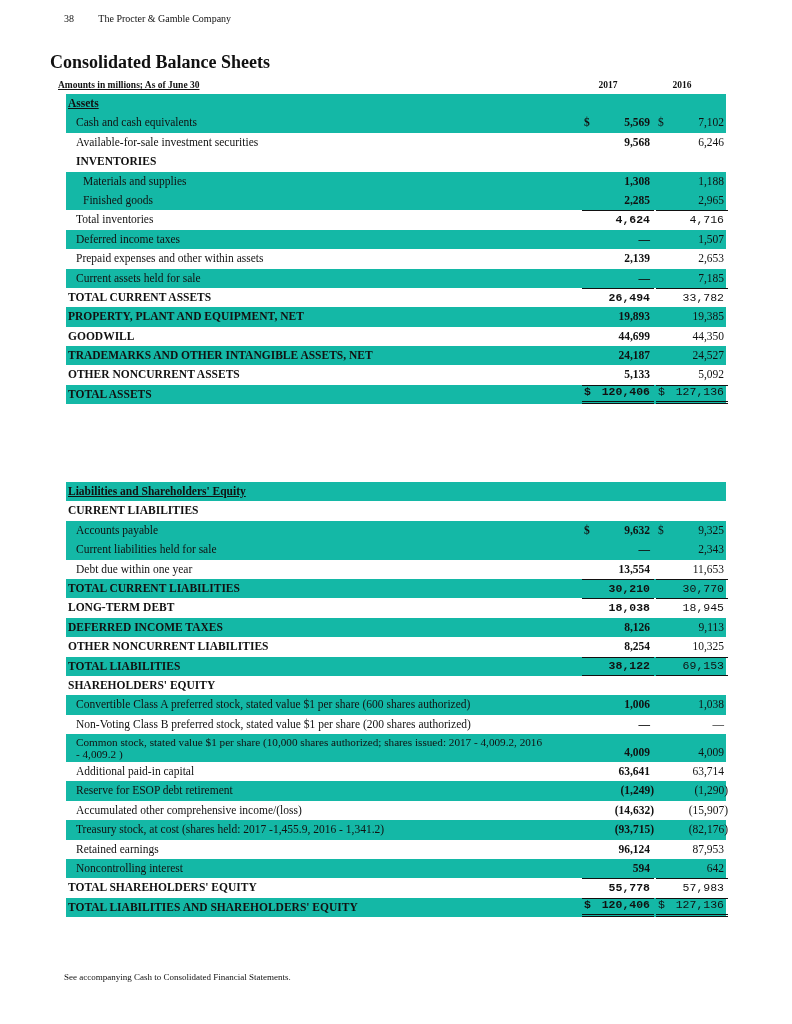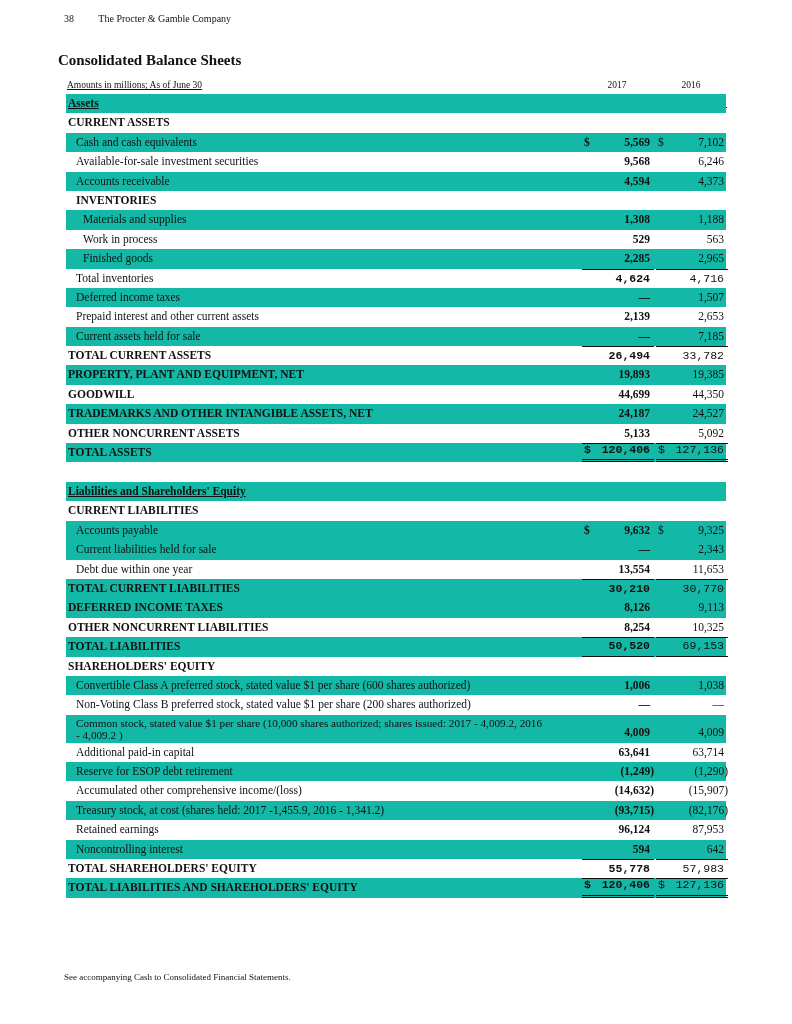--- a/index.html
+++ b/index.html
@@ -1,21 +1,21 @@
 <!DOCTYPE html>
 <html><head>
 <meta charset="utf-8">
 <style>
   html, body { margin: 0; padding: 0; background: #ffffff; }
   body { width: 792px; height: 1024px; position: relative; overflow: hidden;
          font-family: "Liberation Serif", serif; color: #111; }
   .page-header { position: absolute; top: 13px; left: 64px; font-size: 10px; }
   .page-header .num { display: inline-block; width: 32px; }
-  .doc-title { position: absolute; top: 52px; left: 58px; font-size: 15px; font-weight: bold; }
-  .colhead { position: absolute; top: 78px; left: 67px; width: 660px; height: 16px; font-size: 9.5px; font-weight: normal; }
+  .doc-title { position: absolute; top: 52px; left: 50px; font-size: 18px; font-weight: bold; }
+  .colhead { position: absolute; top: 78px; left: 58px; width: 660px; height: 16px; font-size: 9.5px; font-weight: bold; }
   .colhead .lbl { position: absolute; left: 0; top: 2px; text-decoration: underline; }
   .colhead .yr { position: absolute; top: 2px; width: 72px; text-align: center; border-bottom: 1px solid #111; padding-bottom: 17px; }
   .colhead .y1 { left: 514px; }
   .colhead .y2 { left: 588px; }
   .table { position: absolute; left: 66px; width: 660px; }
   .row { position: relative; height: 19.4px; font-size: 11.5px; line-height: 19.4px; }
   .row.shade { background: #14b8a6; }
   .row.tall { height: 28px; }
   .row .label { position: absolute; left: 2px; top: 0; white-space: nowrap; }
   .row.ind1 .label { left: 10px; }
@@ -48,73 +48,52 @@
   <span class="lbl">Amounts in millions; As of June 30</span>
   <span class="yr y1">2017</span>
   <span class="yr y2">2016</span>
 </div>
 
 <div class="table" id="assets-table" style="top:94px;">
   <div class="row shade under">
     <span class="label">Assets</span>
   </div>
   <div id="assets-rows">
-      <div class="row bold">
-        <span class="label">CURRENT ASSETS</span>
-      </div>
       <div class="row shade ind1">
         <span class="label">Cash and cash equivalents</span>
         <span class="cell c1">
           <span class="dollar">$</span>
           <span class="val">5,569</span>
         </span>
         <span class="cell c2">
           <span class="dollar">$</span>
           <span class="val">7,102</span>
         </span>
       </div>
       <div class="row ind1">
         <span class="label">Available-for-sale investment securities</span>
         <span class="cell c1">
           <span class="val">9,568</span>
         </span>
         <span class="cell c2">
           <span class="val">6,246</span>
-        </span>
-      </div>
-      <div class="row shade ind1">
-        <span class="label">Accounts receivable</span>
-        <span class="cell c1">
-          <span class="val">4,594</span>
-        </span>
-        <span class="cell c2">
-          <span class="val">4,373</span>
         </span>
       </div>
       <div class="row bold ind1">
         <span class="label">INVENTORIES</span>
       </div>
       <div class="row shade ind2">
         <span class="label">Materials and supplies</span>
         <span class="cell c1">
           <span class="val">1,308</span>
         </span>
         <span class="cell c2">
           <span class="val">1,188</span>
         </span>
       </div>
-      <div class="row ind2">
-        <span class="label">Work in process</span>
-        <span class="cell c1">
-          <span class="val">529</span>
-        </span>
-        <span class="cell c2">
-          <span class="val">563</span>
-        </span>
-      </div>
       <div class="row shade ind2">
         <span class="label">Finished goods</span>
         <span class="cell c1">
           <span class="val">2,285</span>
         </span>
         <span class="cell c2">
           <span class="val">2,965</span>
         </span>
       </div>
       <div class="row ind1 top-line">
@@ -129,21 +108,21 @@
       <div class="row shade ind1">
         <span class="label">Deferred income taxes</span>
         <span class="cell c1">
           <span class="val">—</span>
         </span>
         <span class="cell c2">
           <span class="val">1,507</span>
         </span>
       </div>
       <div class="row ind1">
-        <span class="label">Prepaid interest and other current assets</span>
+        <span class="label">Prepaid expenses and other within assets</span>
         <span class="cell c1">
           <span class="val">2,139</span>
         </span>
         <span class="cell c2">
           <span class="val">2,653</span>
         </span>
       </div>
       <div class="row shade ind1">
         <span class="label">Current assets held for sale</span>
         <span class="cell c1">
@@ -251,20 +230,29 @@
       </div>
       <div class="row shade bold top-line">
         <span class="label">TOTAL CURRENT LIABILITIES</span>
         <span class="cell c1">
           <span class="val">30,210</span>
         </span>
         <span class="cell c2">
           <span class="val">30,770</span>
         </span>
       </div>
+      <div class="row bold top-line">
+        <span class="label">LONG-TERM DEBT</span>
+        <span class="cell c1">
+          <span class="val">18,038</span>
+        </span>
+        <span class="cell c2">
+          <span class="val">18,945</span>
+        </span>
+      </div>
       <div class="row shade bold">
         <span class="label">DEFERRED INCOME TAXES</span>
         <span class="cell c1">
           <span class="val">8,126</span>
         </span>
         <span class="cell c2">
           <span class="val">9,113</span>
         </span>
       </div>
       <div class="row bold">
@@ -272,21 +260,21 @@
         <span class="cell c1">
           <span class="val">8,254</span>
         </span>
         <span class="cell c2">
           <span class="val">10,325</span>
         </span>
       </div>
       <div class="row shade bold top-line">
         <span class="label">TOTAL LIABILITIES</span>
         <span class="cell c1" style="border-bottom: 1px solid rgb(17, 17, 17);">
-          <span class="val">50,520</span>
+          <span class="val">38,122</span>
         </span>
         <span class="cell c2" style="border-bottom: 1px solid rgb(17, 17, 17);">
           <span class="val">69,153</span>
         </span>
       </div>
       <div class="row bold">
         <span class="label">SHAREHOLDERS' EQUITY</span>
       </div>
       <div class="row shade ind1">
         <span class="label">Convertible Class A preferred stock, stated value $1 per share (600 shares authorized)</span>

